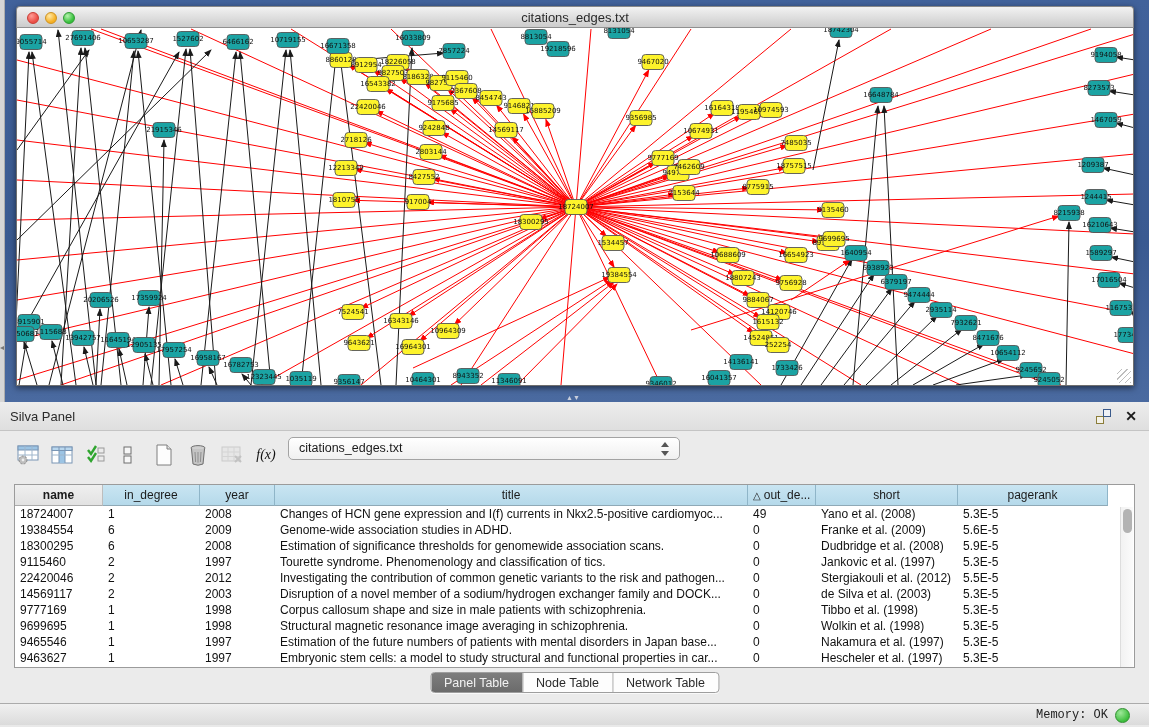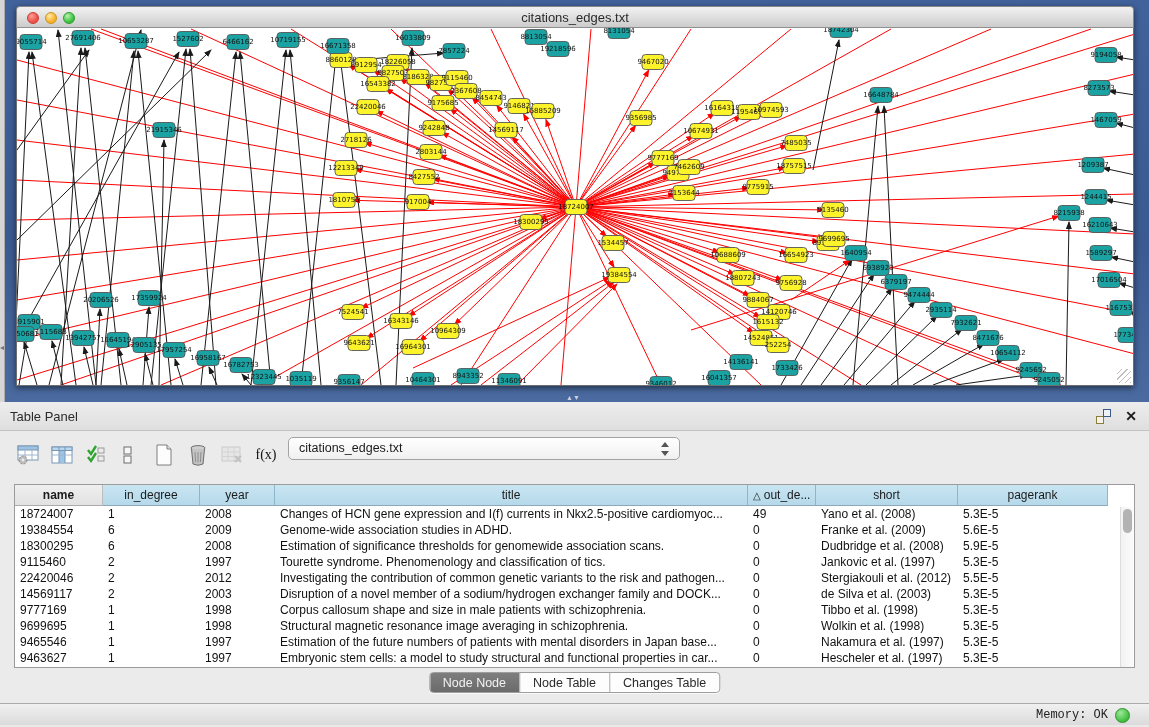--- a/index.html
+++ b/index.html
@@ -38,21 +38,21 @@
   .float-icon { position:absolute; right:38px; top:7px; width:15px; height:15px; }
   .float-icon .sq1 { position:absolute; left:0; bottom:0; width:8px; height:8px; border:1.5px solid #8B7D3A; background:#F4F2E8; }
   .float-icon .sq2 { position:absolute; right:0; top:0; width:8px; height:8px; border:1.5px solid #3A5A8B; background:#EFF2F6; }
   .close-icon { position:absolute; right:12px; top:6px; font-size:14px; font-weight:bold; color:#1A1A1A; line-height:16px; }
 
   .panel-body { position:absolute; left:0; top:431px; width:1149px; height:272px; background:#EBEBEB; }
 
   .toolbar { position:absolute; left:14px; top:8px; height:34px; }
   .tb-btn { position:absolute; top:2px; width:28px; height:28px; border:none; background:transparent; cursor:default; }
   .tb-btn svg { display:block; margin:auto; }
-  .fx-label { font-size:14px; font-family:"Liberation Serif",serif; color:#111; }
+  .fx-label { font-size:14px; font-style:italic; font-family:"Liberation Serif",serif; color:#111; }
 
   .net-select { position:absolute; left:288px; top:6px; width:392px; height:23px;
     background:linear-gradient(#FFFFFF,#F0F0F0); border:1px solid #A3A3A3; border-radius:5px;
     font-size:12.5px; color:#1A1A1A; line-height:21px; padding-left:10px; }
   .stepper { position:absolute; right:9px; top:3px; width:9px; height:16px; }
   .stepper .up, .stepper .dn { position:absolute; left:0; width:0; height:0;
     border-left:4.5px solid transparent; border-right:4.5px solid transparent; }
   .stepper .up { top:1px; border-bottom:5px solid #555; }
   .stepper .dn { bottom:1px; border-top:5px solid #555; }
 
@@ -709,21 +709,21 @@
             <text x="1128" y="337.4" text-anchor="middle" font-size="7" fill="#111" font-family="&quot;DejaVu Sans&quot;,sans-serif">1773465</text>
           </g>
         </g>
     </svg>
     <div class="grip"></div>
   </div>
 </div>
 <div class="splitter-handle">▲▼</div>
 
 <div class="panel-header">
-  <span class="panel-title">Table Panel</span>
+  <span class="panel-title">Silva Panel</span>
   <span class="float-icon">
       <span class="sq1"></span>
       <span class="sq2"></span>
     </span>
   <span class="close-icon">✕</span>
 </div>
 
 <div class="panel-body">
 
   <div class="toolbar">
@@ -813,22 +813,22 @@
         <div class="tr"><div class="td" style="width: 88px;">9699695</div><div class="td" style="width: 97px;">1</div><div class="td" style="width: 75px;">1998</div><div class="td" style="width: 473px;">Structural magnetic resonance image averaging in schizophrenia.</div><div class="td" style="width: 68px;">0</div><div class="td" style="width: 142px;">Wolkin et al. (1998)</div><div class="td" style="width: 150px;">5.3E-5</div></div>
         <div class="tr"><div class="td" style="width: 88px;">9465546</div><div class="td" style="width: 97px;">1</div><div class="td" style="width: 75px;">1997</div><div class="td" style="width: 473px;">Estimation of the future numbers of patients with mental disorders in Japan base...</div><div class="td" style="width: 68px;">0</div><div class="td" style="width: 142px;">Nakamura et al. (1997)</div><div class="td" style="width: 150px;">5.3E-5</div></div>
         <div class="tr"><div class="td" style="width: 88px;">9463627</div><div class="td" style="width: 97px;">1</div><div class="td" style="width: 75px;">1997</div><div class="td" style="width: 473px;">Embryonic stem cells: a model to study structural and functional properties in car...</div><div class="td" style="width: 68px;">0</div><div class="td" style="width: 142px;">Hescheler et al. (1997)</div><div class="td" style="width: 150px;">5.3E-5</div></div>
       </div>
     <div class="vscroll">
       <div class="vthumb"></div>
     </div>
   </div>
 
   <div class="tabs">
-    <div class="tab active">Node Node</div>
+    <div class="tab active">Panel Table</div>
     <div class="tab">Node Table</div>
-    <div class="tab">Changes Table</div>
+    <div class="tab">Network Table</div>
   </div>
 </div>
 
 <div class="statusbar">
   <span class="mem-label">Memory: OK</span>
   <span class="mem-dot"></span>
 </div>
 
 </body></html>

